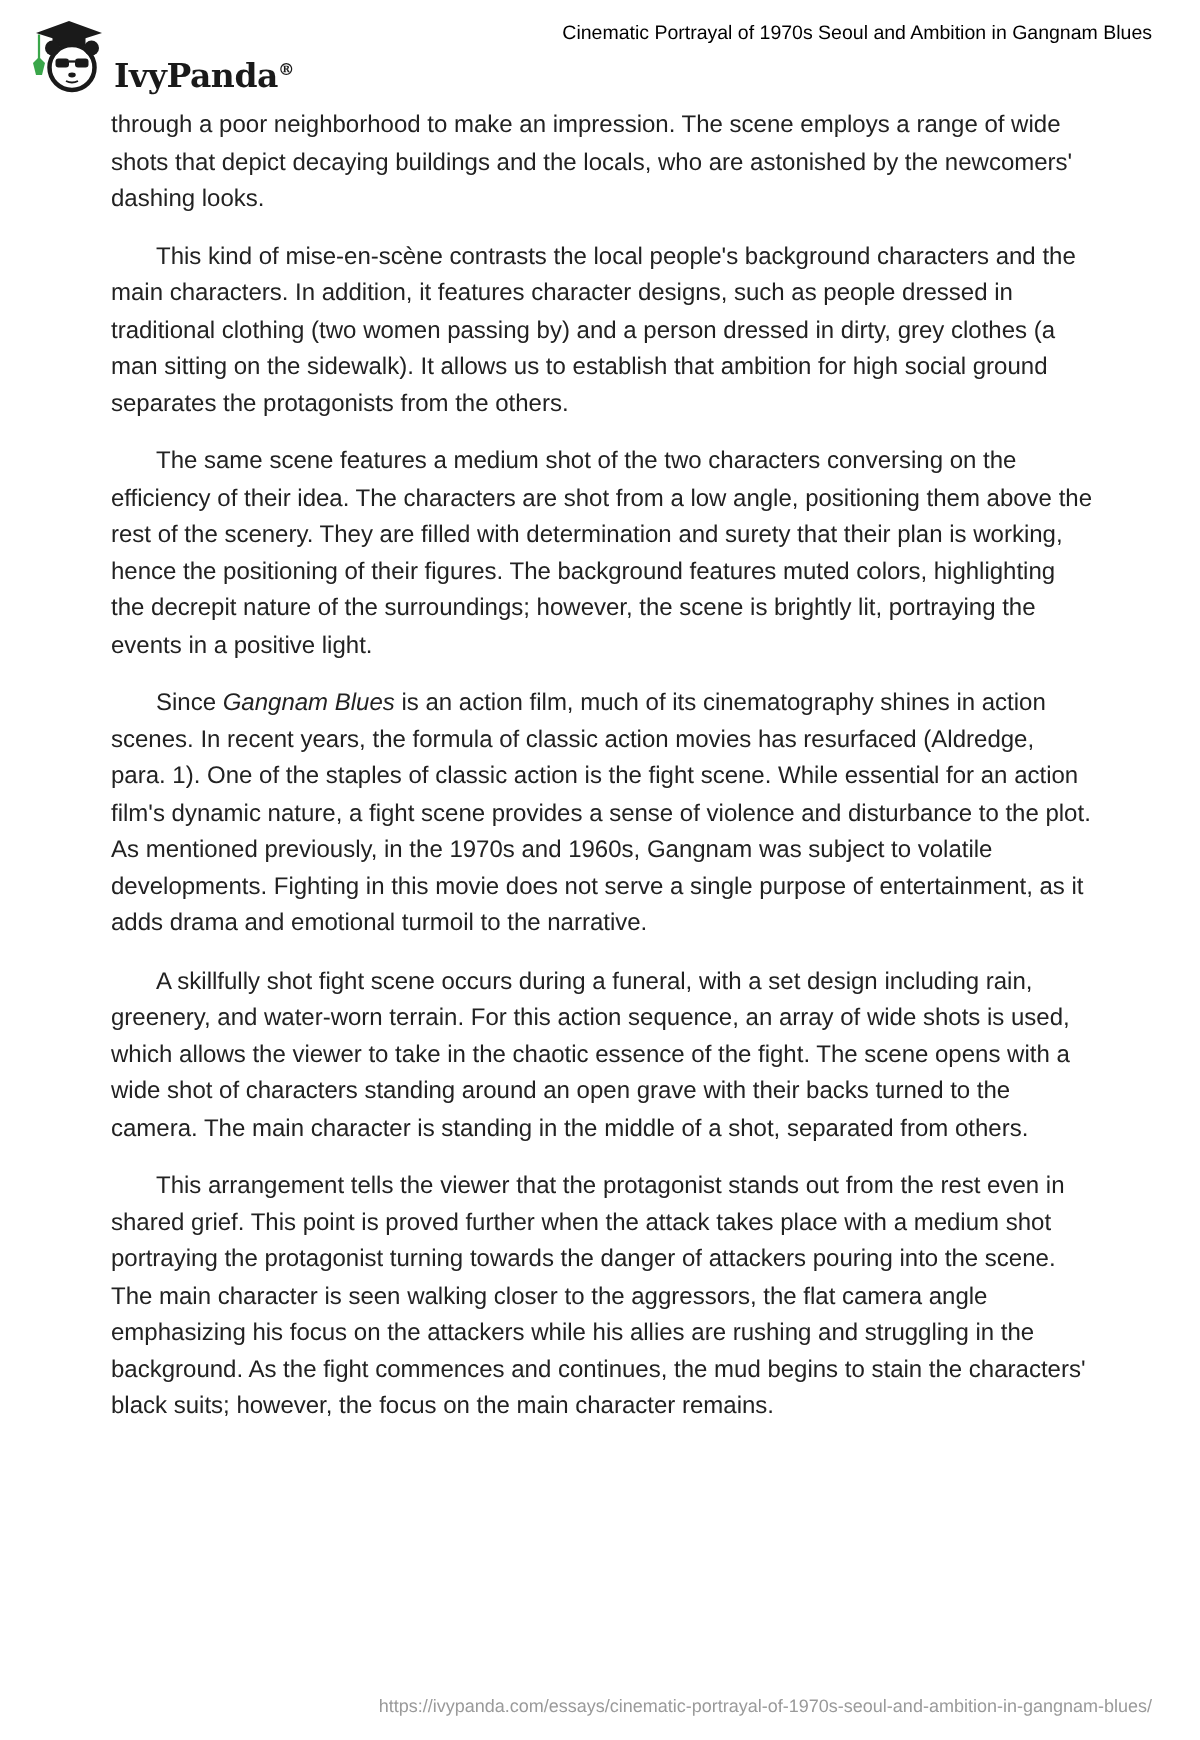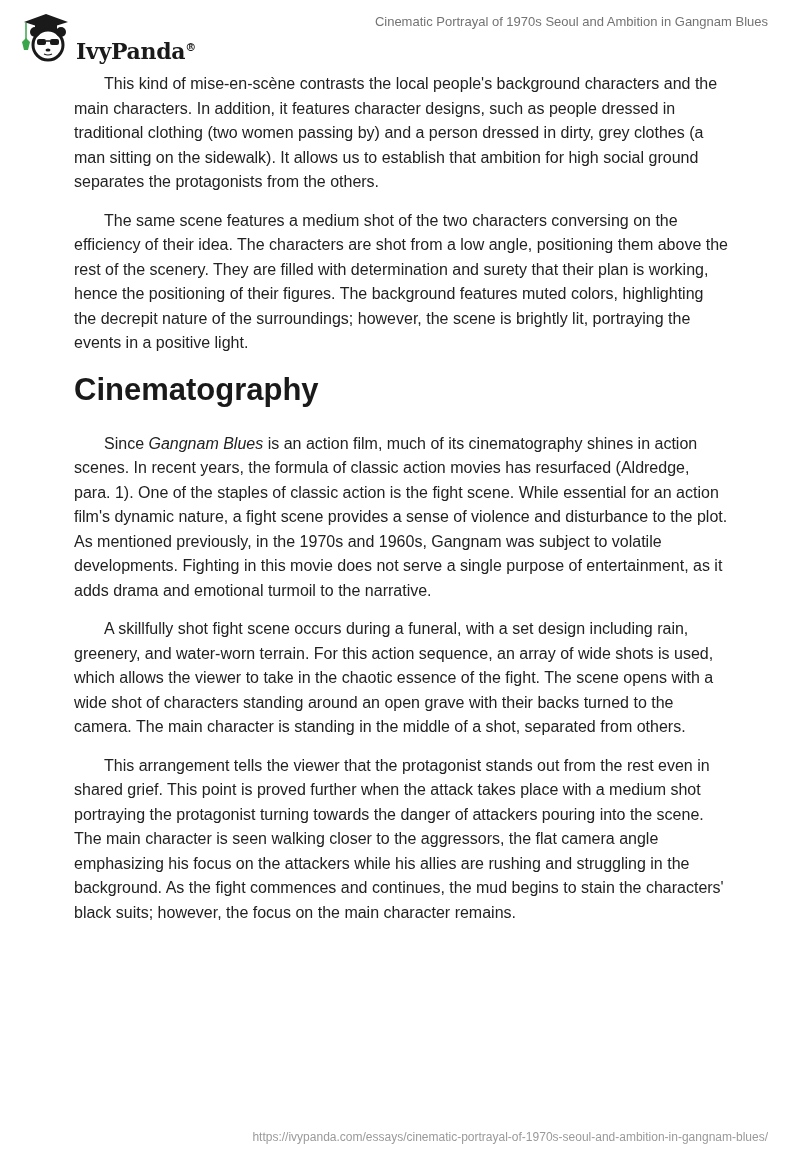--- a/index.html
+++ b/index.html
@@ -4,21 +4,21 @@
 <style>
   html, body { margin: 0; padding: 0; background: #ffffff; }
   body { width: 800px; height: 1160px; position: relative; overflow: hidden;
          font-family: "Liberation Sans", sans-serif; color: #222222; }
   .header { position: absolute; top: 0; left: 0; width: 800px; height: 60px; }
   .logo { position: absolute; left: 16px; top: 8px; display: flex; align-items: flex-end; }
   .logo-icon { width: 58px; height: 56px; }
   .logo-text { font-family: "DejaVu Serif", "Liberation Serif", serif; font-weight: bold;
                font-size: 22px; color: #1a1a1a; margin-left: 2px; letter-spacing: -0.3px; }
   .logo-text sup { font-size: 11px; }
-  .doc-title { position: absolute; right: 32px; top: 14px; font-size: 13px; color: #737373; }
+  .doc-title { position: absolute; right: 32px; top: 14px; font-size: 13px; color: #000000; }
   .content { position: absolute; left: 74px; top: 72px; width: 654px; }
   p { margin: 0 0 14px 0; font-size: 16px; line-height: 24.5px; color: #222222; }
   p.indent { text-indent: 30px; }
   h2 { font-size: 31px; font-weight: bold; margin: 10px 0 22px 0; color: #1a1a1a; line-height: 40px; }
   .footer-url { position: absolute; right: 32px; top: 1130px; font-size: 12px; color: #9a9a9a; }
 </style>
 </head>
 <body>
 
 <div class="header">
@@ -36,21 +36,21 @@
       <line x1="30" y1="33" x2="34" y2="33" stroke="#1a1a1a" stroke-width="1.5"></line>
       <ellipse cx="32" cy="42" rx="2.5" ry="1.6" fill="#1a1a1a"></ellipse>
       <path d="M28,46 Q32,48 36,46" stroke="#1a1a1a" stroke-width="1.2" fill="none"></path>
     </svg>
     <span class="logo-text"><span>IvyPanda</span><sup>®</sup></span>
   </div>
   <div class="doc-title">Cinematic Portrayal of 1970s Seoul and Ambition in Gangnam Blues</div>
 </div>
 
 <div class="content">
+  <p>through a poor neighborhood to make an impression. The scene employs a range of wide shots that depict decaying buildings and the locals, who are astonished by the newcomers' dashing looks.</p>
   <p class="indent">This kind of mise-en-scène contrasts the local people's background characters and the main characters. In addition, it features character designs, such as people dressed in traditional clothing (two women passing by) and a person dressed in dirty, grey clothes (a man sitting on the sidewalk). It allows us to establish that ambition for high social ground separates the protagonists from the others.</p>
   <p class="indent">The same scene features a medium shot of the two characters conversing on the efficiency of their idea. The characters are shot from a low angle, positioning them above the rest of the scenery. They are filled with determination and surety that their plan is working, hence the positioning of their figures. The background features muted colors, highlighting the decrepit nature of the surroundings; however, the scene is brightly lit, portraying the events in a positive light.</p>
-  <h2>Cinematography</h2>
   <p class="indent"><span>Since </span><em>Gangnam Blues</em><span> is an action film, much of its cinematography shines in action scenes. In recent years, the formula of classic action movies has resurfaced (Aldredge, para. 1). One of the staples of classic action is the fight scene. While essential for an action film's dynamic nature, a fight scene provides a sense of violence and disturbance to the plot. As mentioned previously, in the 1970s and 1960s, Gangnam was subject to volatile developments. Fighting in this movie does not serve a single purpose of entertainment, as it adds drama and emotional turmoil to the narrative.</span></p>
   <p class="indent">A skillfully shot fight scene occurs during a funeral, with a set design including rain, greenery, and water-worn terrain. For this action sequence, an array of wide shots is used, which allows the viewer to take in the chaotic essence of the fight. The scene opens with a wide shot of characters standing around an open grave with their backs turned to the camera. The main character is standing in the middle of a shot, separated from others.</p>
   <p class="indent">This arrangement tells the viewer that the protagonist stands out from the rest even in shared grief. This point is proved further when the attack takes place with a medium shot portraying the protagonist turning towards the danger of attackers pouring into the scene. The main character is seen walking closer to the aggressors, the flat camera angle emphasizing his focus on the attackers while his allies are rushing and struggling in the background. As the fight commences and continues, the mud begins to stain the characters' black suits; however, the focus on the main character remains.</p>
 </div>
 
 <div class="footer-url">https://ivypanda.com/essays/cinematic-portrayal-of-1970s-seoul-and-ambition-in-gangnam-blues/</div>
 
 </body></html>

